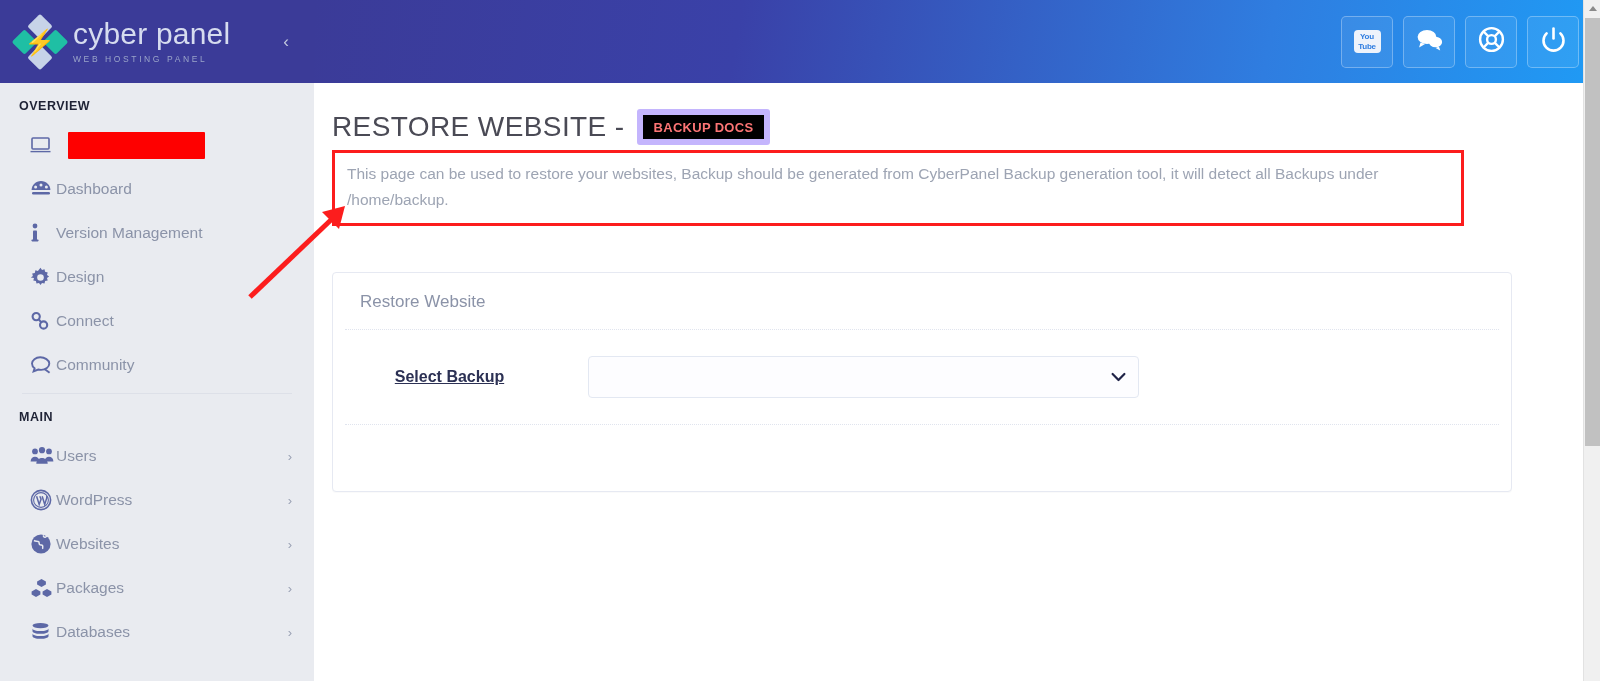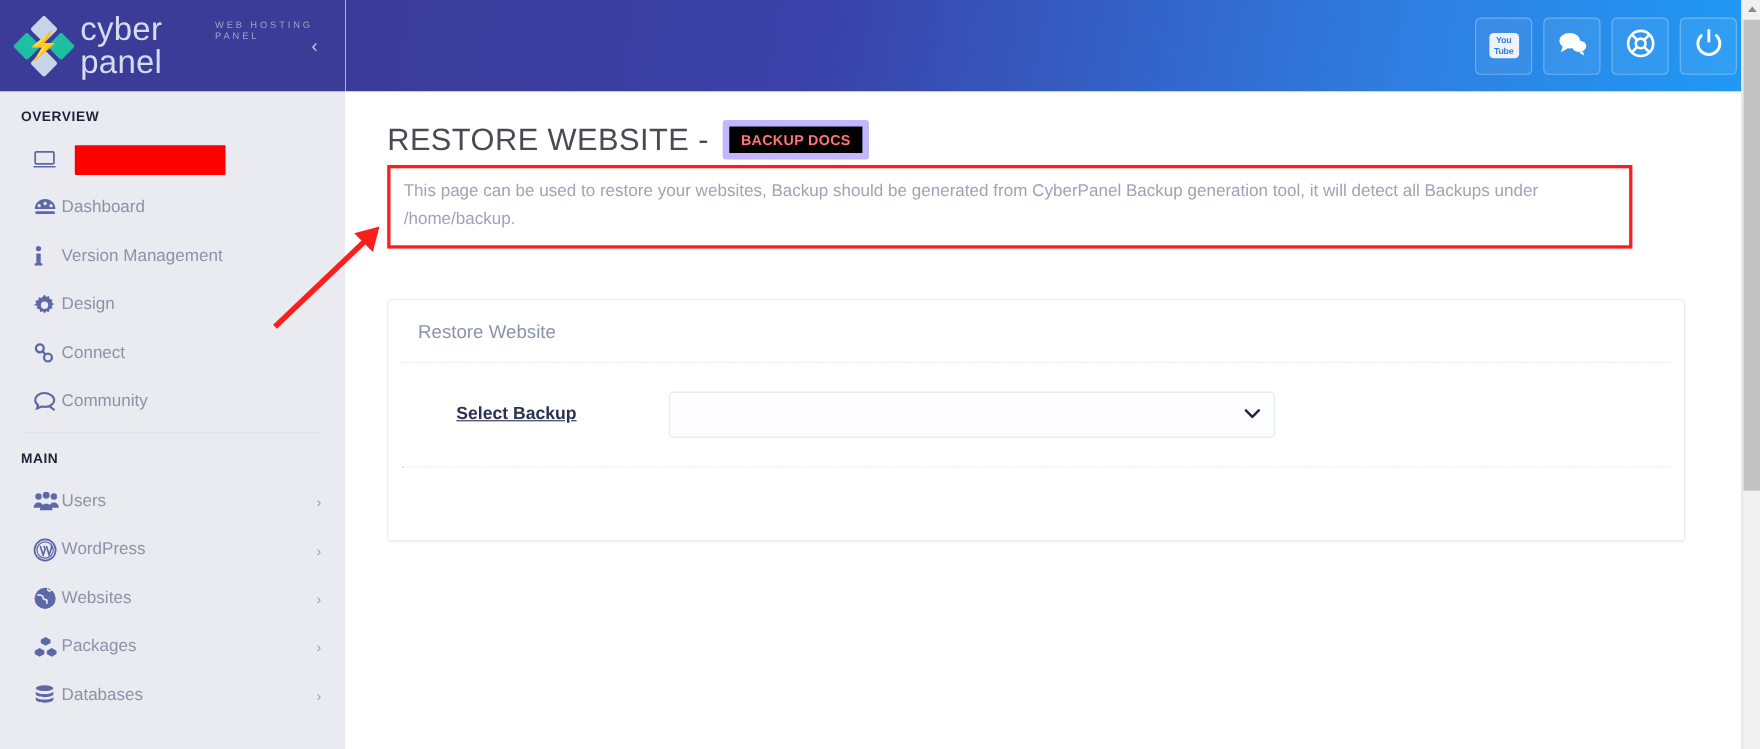--- a/index.html
+++ b/index.html
@@ -69,21 +69,21 @@
     border-radius: 2px;
   }
   .logo-mark .lm-bolt {
     position: absolute; left: 0; top: 0; right: 0; bottom: 0;
     transform: rotate(-45deg);
     display: flex; align-items: center; justify-content: center;
     font-size: 25px; color: #f5a623; line-height: 1;
     font-weight: bold;
   }
 
-  .logo-text-wrap { display: flex; flex-direction: row; }
+  .logo-text-wrap { display: flex; flex-direction: column; }
   .logo-title {
     font-size: 30px;
     color: #d6dcef;
     letter-spacing: 0.2px;
     line-height: 1.0;
     font-weight: 400;
   }
   .logo-sub {
     font-size: 8.5px;
     color: #9aa4c9;
@@ -190,21 +190,21 @@
     font-size: 8px;
     font-weight: bold;
     line-height: 10px;
     display: flex; flex-direction: column;
     align-items: center; justify-content: center;
     letter-spacing: -0.2px;
   }
 
   
   #content {
-    padding: 26px 44px 0 38px;
+    padding: 26px 44px 0 18px;
     position: relative;
   }
 
   .page-title-row {
     display: flex;
     align-items: center;
     gap: 0;
   }
   .page-title {
     font-size: 28px;

